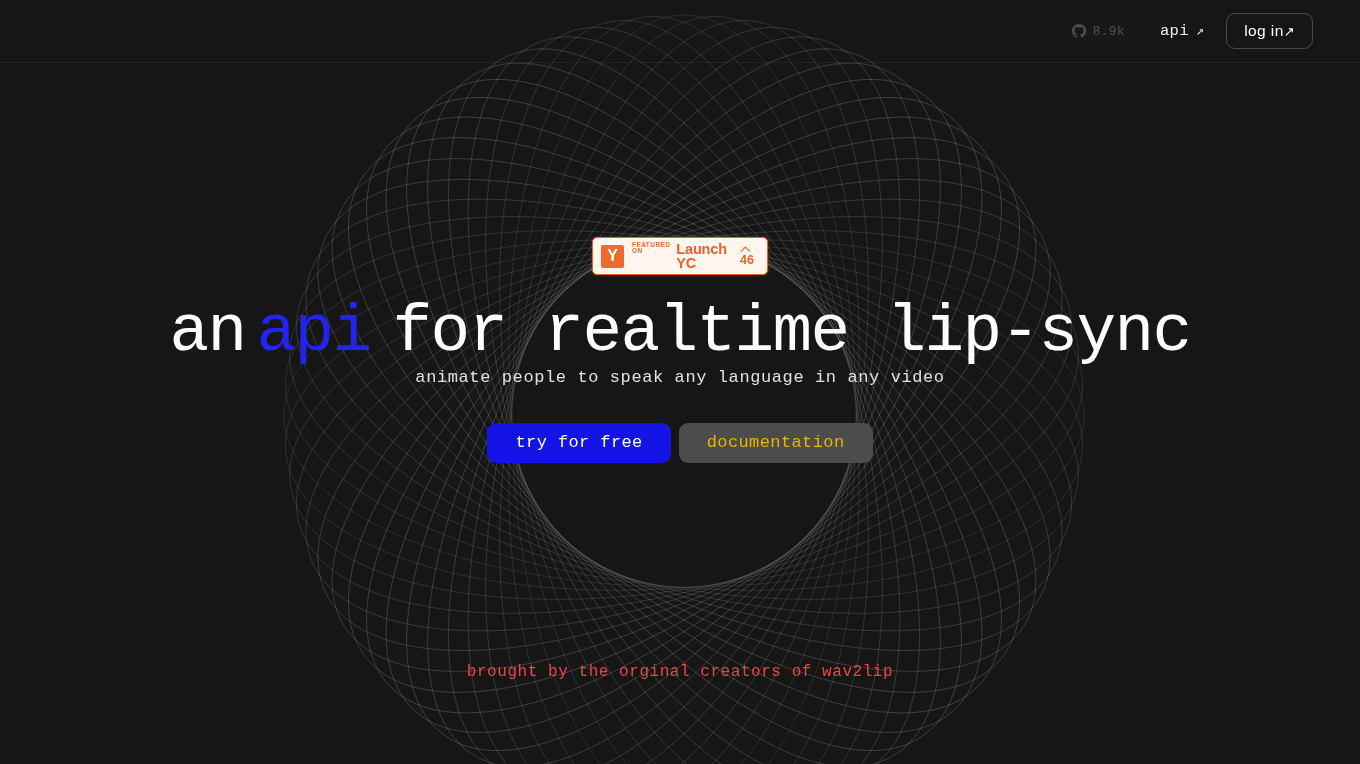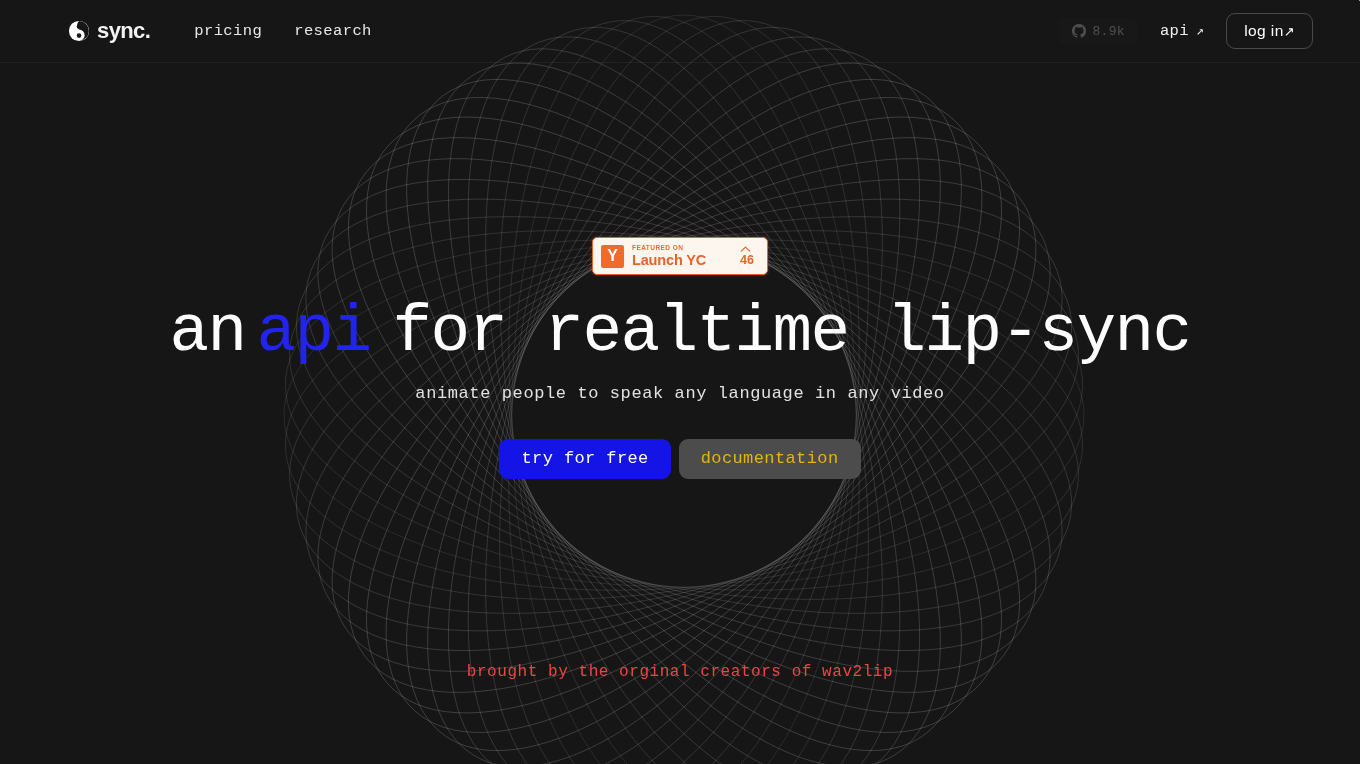--- a/index.html
+++ b/index.html
@@ -173,21 +173,21 @@
     font-family:"Liberation Sans", sans-serif;
     font-size:16px;
     font-weight:700;
     color:#ffffff;
     line-height:1;
     margin-top:-1px;
   }
   #yc-labels {
     margin-left:8px;
     display:flex;
-    flex-direction:column;
+    flex-direction:row;
     justify-content:center;
     line-height:1;
   }
   #yc-featured {
     font-family:"Liberation Sans", sans-serif;
     font-size:6.5px;
     font-weight:700;
     letter-spacing:0.45px;
     color:#ef6b2c;
     text-transform:uppercase;
@@ -227,21 +227,20 @@
     color:#fdfdfd;
     line-height:1.04;
     white-space:nowrap;
     text-align:center;
   }
   #headline .accent { color:#2323f0; }
   #headline .sp { display:inline-block; width:11px; }
 
   
   #subtitle {
-    margin-top:16px;
     font-family:"Liberation Mono", monospace;
     font-size:17px;
     letter-spacing:0.6px;
     color:#e2e2e2;
     white-space:nowrap;
   }
 
   
   #cta-row {
     margin-top:36px;
@@ -251,21 +250,21 @@
   }
   .cta {
     font-family:"Liberation Mono", monospace;
     font-size:17px;
     letter-spacing:0.4px;
     border:none;
     border-radius:9px;
     cursor:pointer;
     white-space:nowrap;
     height:40px;
-    padding:0 22px;
+    padding:0 28px;
     display:flex;
     align-items:center;
     justify-content:center;
   }
   #cta-primary { background:#1414e6; color:#ffffff; }
   #cta-secondary { background:#4c4c4c; color:#eab308; }
 
   
   #footnote {
     position:absolute;
@@ -319,39 +318,20 @@
         <ellipse cx="684" cy="415" rx="172" ry="400" class="ring" transform="rotate(153.529 684 415)" stroke-opacity="0.244"></ellipse>
         <ellipse cx="684" cy="415" rx="172" ry="400" class="ring" transform="rotate(158.824 684 415)" stroke-opacity="0.228"></ellipse>
         <ellipse cx="684" cy="415" rx="172" ry="400" class="ring" transform="rotate(164.118 684 415)" stroke-opacity="0.208"></ellipse>
         <ellipse cx="684" cy="415" rx="172" ry="400" class="ring" transform="rotate(169.412 684 415)" stroke-opacity="0.187"></ellipse>
         <ellipse cx="684" cy="415" rx="172" ry="400" class="ring" transform="rotate(174.706 684 415)" stroke-opacity="0.164"></ellipse>
       </g>
   </svg>
 
   <div id="header">
 
-    <div id="header-left">
-
-      <div id="logo-wrap">
-        <svg id="logo-mark" viewBox="0 0 24 24">
-          <circle cx="12" cy="12" r="11" fill="#ffffff"></circle>
-          <path d="M12 1.2 A10.8 10.8 0 0 1 12 22.8 A6.2 6.2 0 0 0 12 10.4 A6.2 6.2 0 0 1 12 1.2 Z" fill="#161616"></path>
-          <circle cx="12" cy="7.0" r="2.5" fill="#161616"></circle>
-          <circle cx="12" cy="17.0" r="2.5" fill="#161616"></circle>
-        </svg>
-        <span id="logo-text">sync.</span>
-        <span id="logo-tm">TM</span>
-      </div>
-
-      <nav id="nav-main">
-        <a class="nav-link">pricing</a>
-        <a class="nav-link">research</a>
-      </nav>
-
-    </div>
 
     <div id="header-right">
 
       <div id="gh-badge">
         <svg viewBox="0 0 16 16" fill="#cfcfcf">
           <path d="M8 0C3.58 0 0 3.58 0 8c0 3.54 2.29 6.53 5.47 7.59.4.07.55-.17.55-.38
                    0-.19-.01-.82-.01-1.49-2.01.37-2.53-.49-2.69-.94-.09-.23-.48-.94-.82-1.13
                    -.28-.15-.68-.52-.01-.53.63-.01 1.08.58 1.23.82.72 1.21 1.87.87 2.33.66
                    .07-.52.28-.87.51-1.07-1.78-.2-3.64-.89-3.64-3.95 0-.87.31-1.59.82-2.15
                    -.08-.2-.36-1.02.08-2.12 0 0 .67-.21 2.2.82a7.4 7.4 0 0 1 2-.27c.68 0

